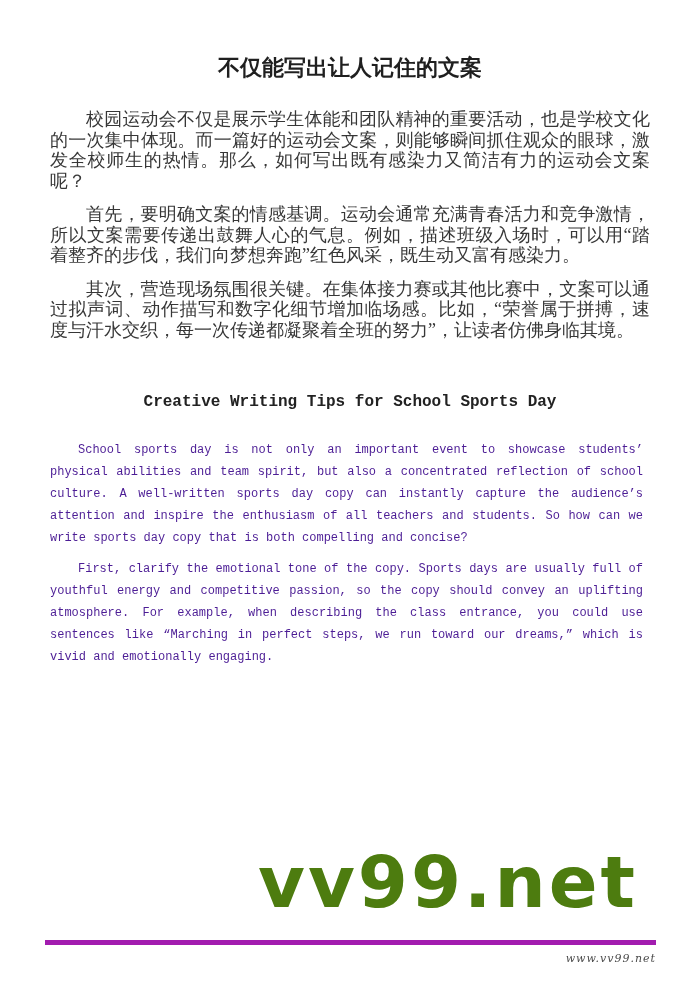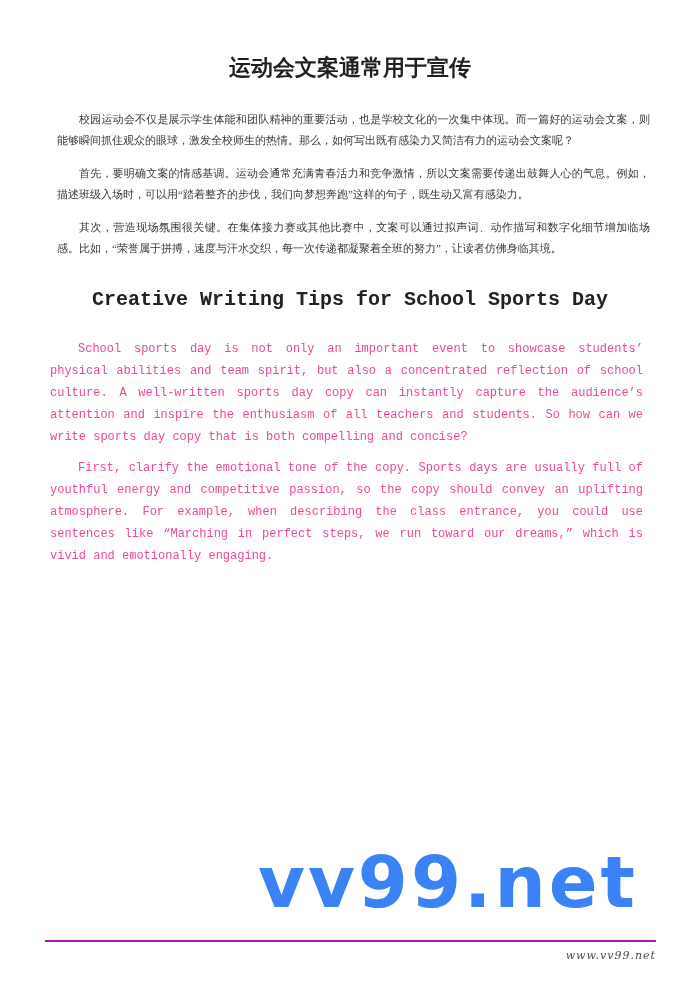--- a/index.html
+++ b/index.html
@@ -14,99 +14,99 @@
   .watermark {
     position: absolute;
     left: 258px;
     top: 846px;
     z-index: 0;
     font-family: "DejaVu Sans", sans-serif;
     font-weight: bold;
     font-size: 72px;
     line-height: 1;
     letter-spacing: 3px;
-    color: #3b82f6;
+    color: #4d7c0f;
     user-select: none;
     white-space: nowrap;
   }
   .content {
     position: relative;
     z-index: 1;
     margin: 0 50px;
   }
   .zh-title {
     margin: 55px 0 0 0;
     text-align: center;
     font-family: "Liberation Sans", "DejaVu Sans", sans-serif;
     font-weight: bold;
     font-size: 22px;
     line-height: 1.2;
     color: #1f1f1f;
   }
   .zh-body { margin-top: 28px; }
   .zh-body p {
-    margin: 0 0 13px 7px;
-    font-size: 11px;
+    margin: 0 0 13px 0;
+    font-size: 18px;
     line-height: 20.5px;
     text-align: justify;
     text-indent: 2em;
     color: #373737;
     font-family: "Liberation Serif", "DejaVu Serif", serif;
   }
   .en-title {
-    margin: 30px 0 0 0;
+    margin: 53px 0 0 0;
     text-align: center;
     font-family: "Liberation Mono", "DejaVu Sans Mono", monospace;
     font-weight: bold;
-    font-size: 20px;
+    font-size: 16px;
     line-height: 1.2;
     color: #222222;
   }
   .en-body { margin-top: 26px; }
   .en-body p {
     margin: 0 7px 9px 0;
     font-family: "Liberation Mono", "DejaVu Sans Mono", monospace;
     font-size: 12px;
     line-height: 22px;
     text-align: justify;
     text-indent: 28px;
-    color: #ec4899;
+    color: #4c1d95;
   }
   .footer {
     position: absolute;
     left: 45px;
     right: 44px;
     top: 940px;
     z-index: 1;
-    border-top: 2px solid #a21caf;
+    border-top: 5px solid #a21caf;
     padding-top: 3px;
     text-align: right;
   }
   .footer-url {
     font-family: "DejaVu Serif", serif;
     font-style: italic;
     font-size: 11px;
     color: #4a4a4a;
     letter-spacing: 1px;
   }
 </style>
 </head>
 <body>
 
 <div class="page">
 
   <div class="watermark">vv99.net</div>
 
   <div class="content">
 
-    <h1 class="zh-title">运动会文案通常用于宣传</h1>
+    <h1 class="zh-title">不仅能写出让人记住的文案</h1>
 
     <div class="zh-body">
       <p>校园运动会不仅是展示学生体能和团队精神的重要活动，也是学校文化的一次集中体现。而一篇好的运动会文案，则能够瞬间抓住观众的眼球，激发全校师生的热情。那么，如何写出既有感染力又简洁有力的运动会文案呢？</p>
-      <p>首先，要明确文案的情感基调。运动会通常充满青春活力和竞争激情，所以文案需要传递出鼓舞人心的气息。例如，描述班级入场时，可以用“踏着整齐的步伐，我们向梦想奔跑”这样的句子，既生动又富有感染力。</p>
+      <p>首先，要明确文案的情感基调。运动会通常充满青春活力和竞争激情，所以文案需要传递出鼓舞人心的气息。例如，描述班级入场时，可以用“踏着整齐的步伐，我们向梦想奔跑”红色风采，既生动又富有感染力。</p>
       <p>其次，营造现场氛围很关键。在集体接力赛或其他比赛中，文案可以通过拟声词、动作描写和数字化细节增加临场感。比如，“荣誉属于拼搏，速度与汗水交织，每一次传递都凝聚着全班的努力”，让读者仿佛身临其境。</p>
     </div>
 
     <h2 class="en-title">Creative Writing Tips for School Sports Day</h2>
 
     <div class="en-body">
       <p>School sports day is not only an important event to showcase students’ physical abilities and team spirit, but also a concentrated reflection of school culture. A well-written sports day copy can instantly capture the audience’s attention and inspire the enthusiasm of all teachers and students. So how can we write sports day copy that is both compelling and concise?</p>
       <p>First, clarify the emotional tone of the copy. Sports days are usually full of youthful energy and competitive passion, so the copy should convey an uplifting atmosphere. For example, when describing the class entrance, you could use sentences like “Marching in perfect steps, we run toward our dreams,” which is vivid and emotionally engaging.</p>
     </div>
 

